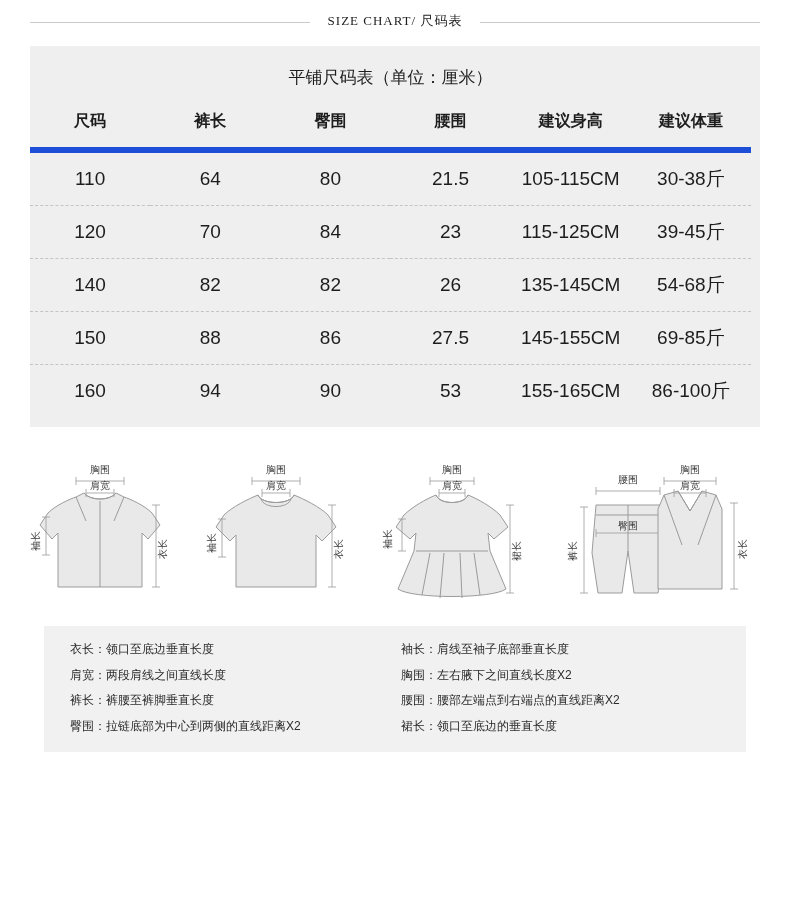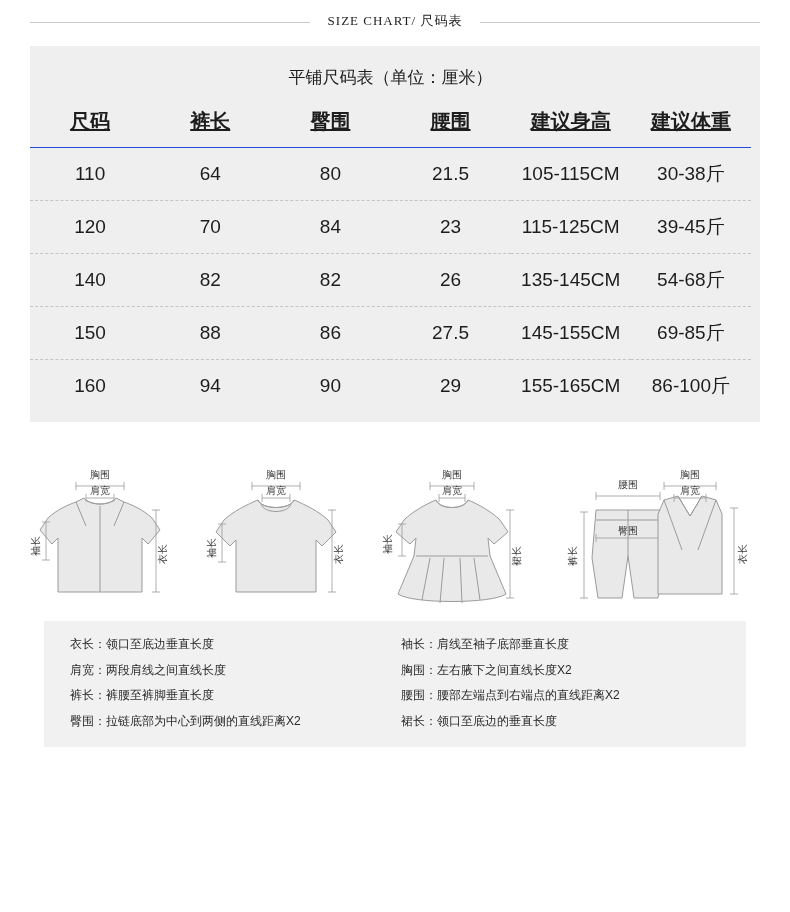--- a/index.html
+++ b/index.html
@@ -69,49 +69,48 @@
   table.size th, table.size td {
     text-align: center;
     font-size: 19px;
     color: #1d1d1d;
     padding: 0;
     height: 52px;
     vertical-align: middle;
     font-weight: normal;
   }
   table.size thead th {
-    font-size: 20px;
+    font-size: 16px;
     font-weight: bold;
     height: 40px;
     padding-bottom: 6px;
-    text-decoration: underline;
   }
   table.size tbody tr {
     border-top: 1px dashed #c4c4c4;
   }
   table.size tbody tr:first-child {
-    border-top: 1px solid #1d4ed8;
+    border-top: 6px solid #1d4ed8;
   }
   .note {
     text-align: right;
     font-size: 11px;
     color: #8a8a8a;
     padding: 10px 14px 2px 0;
     font-family: "Liberation Serif", serif;
   }
 
   
   .figures {
     position: relative;
     margin: 14px 30px 0 30px;
     height: 175px;
   }
   .fig {
     position: absolute;
-    top: 16px;
+    top: 6px;
     width: 140px;
     height: 175px;
   }
   .fig svg { display: block; }
 
   
   .legend {
     margin: 10px 44px 0 44px;
     background: #f1f1f1;
     padding: 16px 26px 18px 26px;
@@ -180,21 +179,21 @@
           <td>88</td>
           <td>86</td>
           <td>27.5</td>
           <td>145-155CM</td>
           <td>69-85斤</td>
         </tr>
         <tr>
           <td>160</td>
           <td>94</td>
           <td>90</td>
-          <td>29</td>
+          <td>53</td>
           <td>155-165CM</td>
           <td>86-100斤</td>
         </tr>
       </tbody>
     </table>
   </div>
 
   <div class="figures">
 
     <div class="fig" style="left:0px;">

